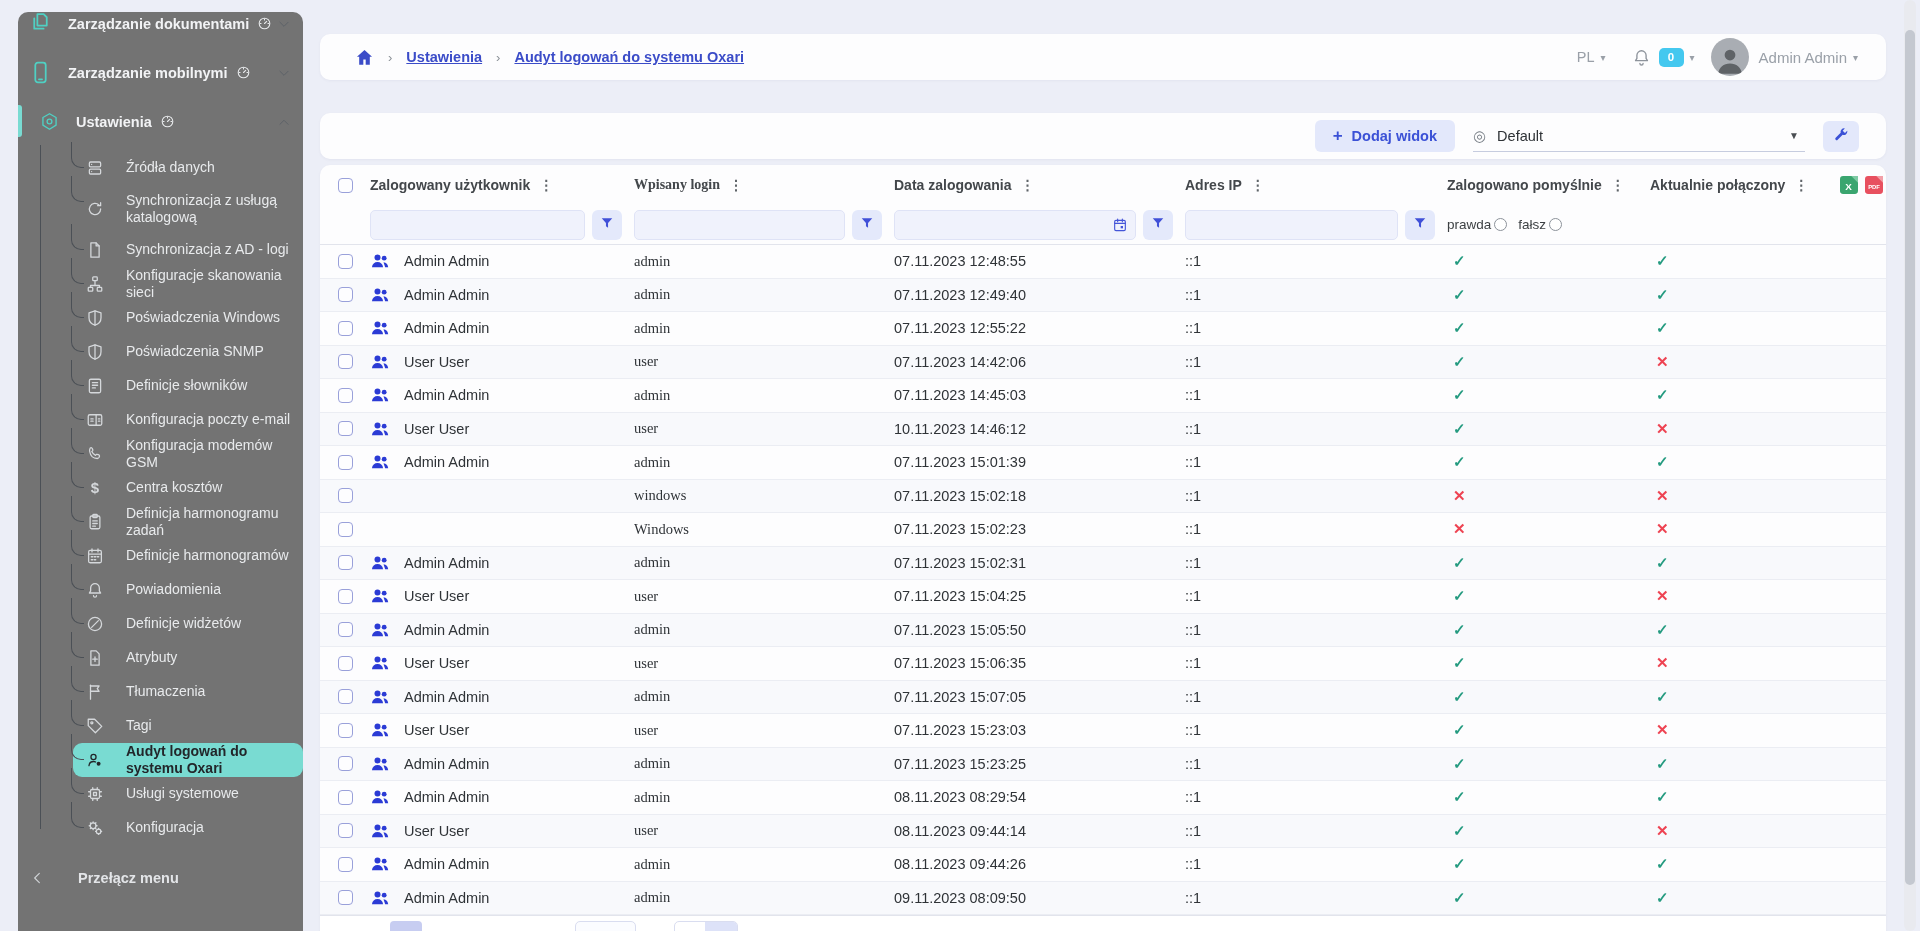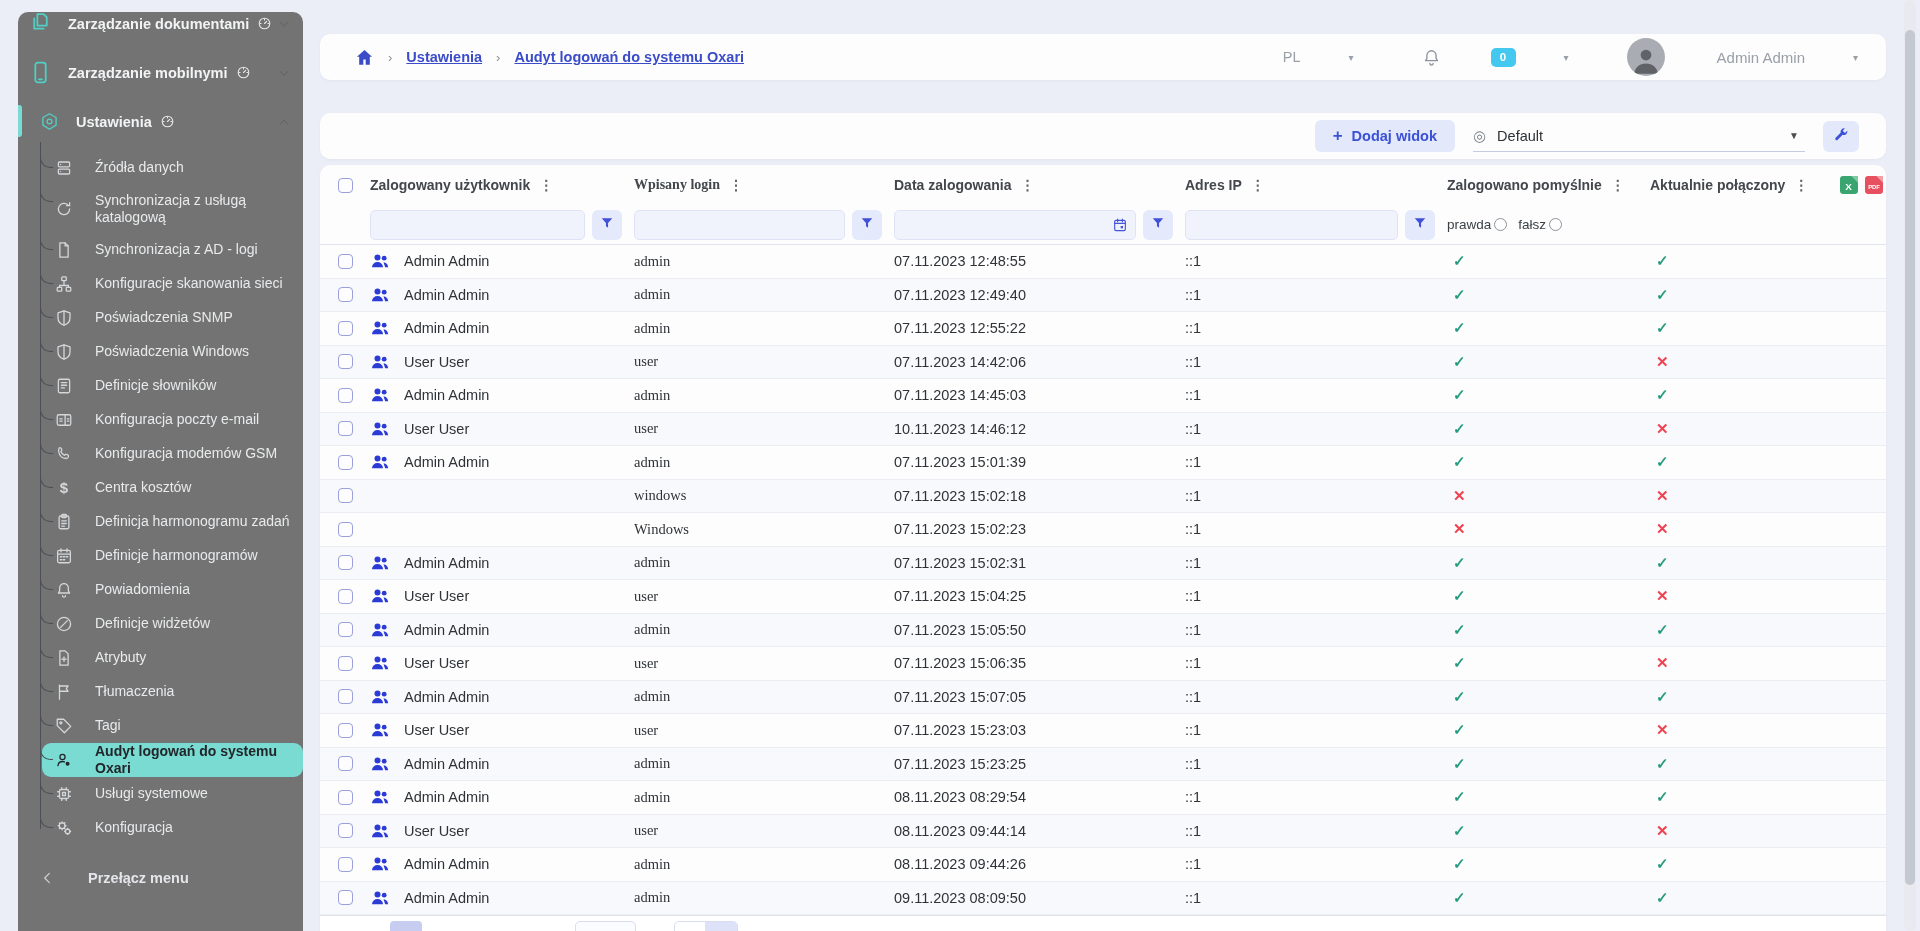--- a/index.html
+++ b/index.html
@@ -18,52 +18,52 @@
   .side-top-item.section { padding-left:22px; }
   .side-top-item.section .t-icon { width:19px; height:19px; flex:0 0 19px; }
   .side-top-item.section .t-icon svg { width:19px; height:19px; }
   .top-label { margin-left:15px; font-size:14.5px; font-weight:bold; color:#f2f3f5; white-space:nowrap; }
   .side-top-item.section .top-label { margin-left:17px; }
   .gauge { width:15px; height:15px; color:#e8eaec; margin-left:8px; flex:0 0 15px; }
   .gauge svg { width:15px; height:15px; }
   .caret-top { margin-left:auto; width:14px; height:14px; color:#5c6167; }
   .caret-top svg { width:14px; height:14px; }
 
-  .side-tree { position:relative; margin-top:5px; }
+  .side-tree { position:relative; margin-top:5px;padding-left:31px; }
   .side-tree::before { content:''; position:absolute; left:22px; top:-6px; bottom:16px;
     border-left:1.5px solid #4b5056; }
   .side-sub-item { position:relative; height:34px; display:flex; align-items:center; cursor:pointer; }
   .side-sub-item.two-line { height:48px; }
   .connector { position:absolute; left:22px; top:-9px; width:13px; height:26px;
     border-left:1.5px solid #4b5056; border-bottom:1.5px solid #4b5056;
     border-bottom-left-radius:10px; }
   .sub-icon { margin-left:37px; width:18px; height:18px; color:#d5d8db; flex:0 0 18px; position:relative; z-index:2; }
   .sub-icon svg { width:18px; height:18px; }
   .txt-icon { font-size:15px; font-weight:bold; color:#d5d8db; line-height:18px; display:block; text-align:center; }
   .sub-label { margin-left:22px; font-size:14px; color:#e8eaec; line-height:1.25; width:206px; }
   .side-sub-item.active { background:#79dbd2; border-radius:9px; margin-left:24px; height:34px; }
   .side-sub-item.active .connector { top:-9px; left:-2px; }
   .side-sub-item.active .sub-icon { margin-left:13px; color:#22262a; }
   .side-sub-item.active .sub-label { color:#22262a; font-weight:bold; width:auto; }
-  .side-toggle { margin-top:18px; display:flex; align-items:center; padding-left:12px; height:30px; cursor:pointer;margin-left:10px; }
+  .side-toggle { margin-top:18px; display:flex; align-items:center; padding-left:12px; height:30px; cursor:pointer; }
   .side-toggle .chev { width:16px; height:16px; color:#cfd3d6; }
   .side-toggle .chev svg { width:16px; height:16px; }
   .toggle-label { margin-left:32px; font-size:14.5px; font-weight:bold; color:#e3e5e8; }
 
   
   .card { position:absolute; left:320px; width:1566px; background:#fdfdfe;
     border-radius:10px; box-shadow:0 1px 3px rgba(50,60,100,.05); }
   .card-breadcrumb { top:34px; height:46px; display:flex; align-items:center; }
   .crumbs { display:flex; align-items:center; padding-left:35px; gap:14px; }
   .home { width:19px; height:19px; color:#3b4cc8; cursor:pointer; }
   .home svg { width:19px; height:19px; }
   .crumb-sep { color:#8a9096; font-size:13px; }
   .crumb-link { color:#3b4cc8; font-size:14.5px; font-weight:bold; text-decoration:underline; cursor:pointer; white-space:nowrap; }
 
-  .header-right { margin-left:auto; display:flex; align-items:center; padding-right:28px; color:#9aa0a8;gap:42px; }
+  .header-right { margin-left:auto; display:flex; align-items:center; padding-right:28px; color:#9aa0a8; }
   .lang { font-size:14.5px; }
   .caret-sm { font-size:10px; color:#9aa0a8; margin-left:6px; }
   .bell { width:19px; height:19px; color:#8d939b; margin-left:26px; cursor:pointer; }
   .bell svg { width:19px; height:19px; }
   .badge { margin-left:8px; min-width:25px; height:19px; border-radius:5px; background:#44c8ef;
     color:#fff; font-size:11.5px; font-weight:bold; display:flex; align-items:center; justify-content:center; padding:0 6px; }
   .avatar { width:38px; height:38px; border-radius:50%; background:#a9adb3; margin-left:16px;
     overflow:hidden; position:relative; cursor:pointer; }
   .avatar svg { position:absolute; left:4px; top:5px; width:30px; height:34px; color:#5f6367; }
   .user-name { margin-left:10px; font-size:15px; }
@@ -219,29 +219,29 @@
             <path d="M12 7.5v3.5M6 16.5V14h12v2.5M12 11v3"></path>
           </svg></span>
     <span class="sub-label">Konfiguracje skanowania sieci</span>
   </div>
       <div class="side-sub-item">
     <span class="connector"></span>
     <span class="sub-icon"><svg viewBox="0 0 24 24" fill="none" stroke="currentColor" stroke-width="1.7" stroke-linecap="round" stroke-linejoin="round">
             <path d="M12 2.5l8 2.8v6.2c0 4.8-3.2 8.5-8 10-4.8-1.5-8-5.2-8-10V5.3z"></path>
             <path d="M12 2.5v19"></path>
           </svg></span>
-    <span class="sub-label">Poświadczenia SNMP</span>
+    <span class="sub-label">Poświadczenia Windows</span>
   </div>
       <div class="side-sub-item">
     <span class="connector"></span>
     <span class="sub-icon"><svg viewBox="0 0 24 24" fill="none" stroke="currentColor" stroke-width="1.7" stroke-linecap="round" stroke-linejoin="round">
             <path d="M12 2.5l8 2.8v6.2c0 4.8-3.2 8.5-8 10-4.8-1.5-8-5.2-8-10V5.3z"></path>
             <path d="M12 2.5v19"></path>
           </svg></span>
-    <span class="sub-label">Poświadczenia Windows</span>
+    <span class="sub-label">Poświadczenia SNMP</span>
   </div>
       <div class="side-sub-item">
     <span class="connector"></span>
     <span class="sub-icon"><svg viewBox="0 0 24 24" fill="none" stroke="currentColor" stroke-width="1.7" stroke-linecap="round" stroke-linejoin="round">
             <rect x="4.5" y="3" width="15" height="18" rx="2"></rect>
             <path d="M8.5 7.5h7M8.5 11h7M8.5 14.5h4"></path>
           </svg></span>
     <span class="sub-label">Definicje słowników</span>
   </div>
       <div class="side-sub-item">

